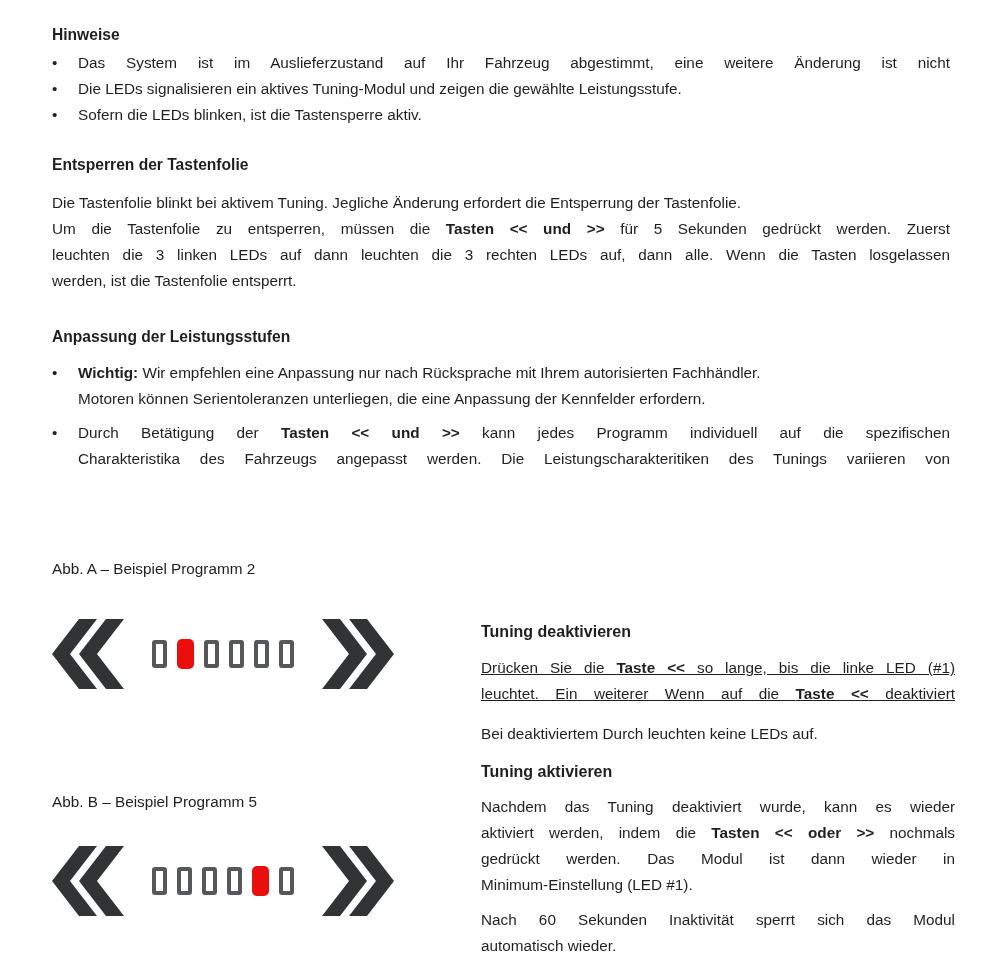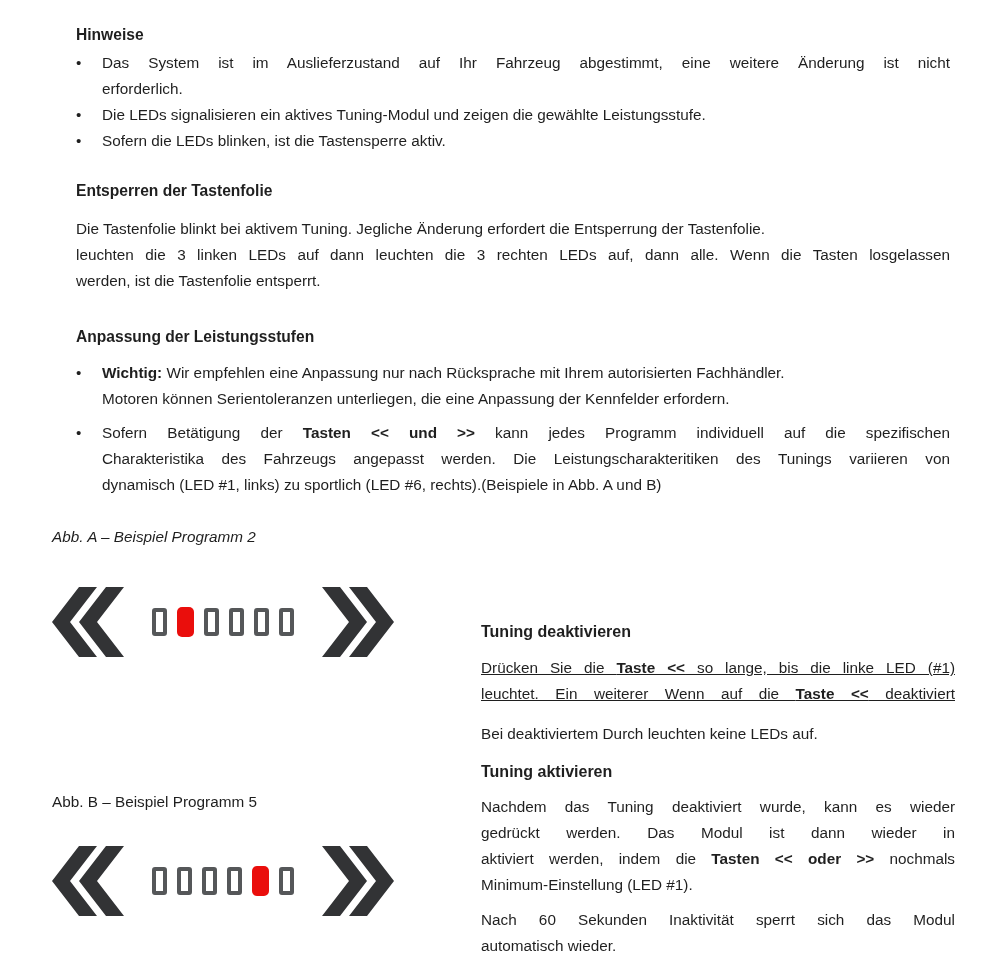--- a/index.html
+++ b/index.html
@@ -12,37 +12,37 @@
   html,body{margin:0;padding:0;background:#fff;}
   .page{
     position:relative;
     width:1000px;height:975px;
     background:var(--background);
     color:var(--text);
     font-family:"Liberation Sans",sans-serif;
     font-size:15.3px;line-height:26px;
     overflow:hidden;
   }
-  .main{padding:22px 50px 0 76px;}
+  .main{padding:22px 50px 0 52px;}
   h2{font-size:15.6px;font-weight:700;margin:0;line-height:26px;}
   .bullets{margin-top:2px;}
   .bullet{display:flex;}
   .marker{flex:0 0 26px;width:26px;}
   .btext{flex:1;min-width:0;}
   .jl{display:block;text-align:justify;text-align-last:justify;}
   .ll{display:block;text-align:left;}
   b{font-weight:700;}
   .sec-entsperren{margin-top:24px;}
   .sec-entsperren .para{margin-top:12px;}
   .sec-anpassung{margin-top:30px;}
   .sec-anpassung .bullet-1{margin-top:10px;}
   .sec-anpassung .bullet-2{margin-top:8px;}
 
   .fig{position:absolute;left:52px;width:420px;}
-  .fig-a{top:524px;font-style:italic;}
+  .fig-a{top:556px;}
   .fig-b{top:789px;}
   .ledrow{display:flex;align-items:center;}
   .fig-a .ledrow{margin-top:36px;}
   .fig-b .ledrow{margin-top:30px;}
   .chev{display:block;flex:0 0 auto;}
   .chev polygon{fill:var(--chevron);}
   .leds{display:flex;align-items:center;gap:10px;margin:0 24px;}
   .led{width:15px;height:28px;box-sizing:border-box;border:4px solid var(--led-outline);border-radius:3px;background:#fff;}
   .led.on{width:17px;height:30px;border:none;border-radius:5px;background:var(--led-active);}
 
@@ -61,21 +61,20 @@
 <div class="page">
   <div class="main">
 
     <section class="sec-hinweise">
       <h2>Hinweise</h2>
       <div class="bullets">
         <div class="bullet">
           <span class="marker">•</span>
           <span class="btext">
               <span class="jl"><span>Das System ist im Auslieferzustand auf Ihr Fahrzeug abgestimmt, eine weitere Änderung ist nicht</span></span>
-              <span class="ll"><span>erforderlich.</span></span>
             </span>
         </div>
         <div class="bullet">
           <span class="marker">•</span>
           <span class="btext">
               <span class="ll"><span>Die LEDs signalisieren ein aktives Tuning-Modul und zeigen die gewählte Leistungsstufe.</span></span>
             </span>
         </div>
         <div class="bullet">
           <span class="marker">•</span>
@@ -83,40 +82,40 @@
               <span class="ll"><span>Sofern die LEDs blinken, ist die Tastensperre aktiv.</span></span>
             </span>
         </div>
       </div>
     </section>
 
     <section class="sec-entsperren">
       <h2>Entsperren der Tastenfolie</h2>
       <div class="para">
           <span class="ll"><span>Die Tastenfolie blinkt bei aktivem Tuning. Jegliche Änderung erfordert die Entsperrung der Tastenfolie.</span></span>
+          <span class="jl"><span>Um die Tastenfolie zu entsperren, müssen die </span><b>Tasten &lt;&lt; und &gt;&gt;</b><span> für 5 Sekunden gedrückt werden. Zuerst</span></span>
           <span class="jl"><span>leuchten die 3 linken LEDs auf dann leuchten die 3 rechten LEDs auf, dann alle. Wenn die Tasten losgelassen</span></span>
           <span class="ll"><span>werden, ist die Tastenfolie entsperrt.</span></span>
         </div>
     </section>
 
     <section class="sec-anpassung">
       <h2>Anpassung der Leistungsstufen</h2>
       <div class="bullet bullet-1">
         <span class="marker">•</span>
         <span class="btext">
             <span class="ll"><b>Wichtig:</b><span> Wir empfehlen eine Anpassung nur nach Rücksprache mit Ihrem autorisierten Fachhändler.</span></span>
             <span class="ll"><span>Motoren können Serientoleranzen unterliegen, die eine Anpassung der Kennfelder erfordern.</span></span>
           </span>
       </div>
       <div class="bullet bullet-2">
         <span class="marker">•</span>
         <span class="btext">
-            <span class="jl"><span>Sofern Betätigung der </span><b>Tasten &lt;&lt; und &gt;&gt;</b><span> kann jedes Programm individuell auf die spezifischen</span></span>
+            <span class="jl"><span>Durch Betätigung der </span><b>Tasten &lt;&lt; und &gt;&gt;</b><span> kann jedes Programm individuell auf die spezifischen</span></span>
             <span class="jl"><span>Charakteristika des Fahrzeugs angepasst werden. Die Leistungscharakteritiken des Tunings variieren von</span></span>
-            <span class="ll"><span>dynamisch (LED #1, links) zu sportlich (LED #6, rechts).(Beispiele in Abb. A und B)</span></span>
           </span>
       </div>
     </section>
   </div>
 
   <div class="fig fig-a">
     <div class="ll">Abb. A – Beispiel Programm 2</div>
     <div class="ledrow">
       <svg class="chev" width="76" height="72" viewBox="0 0 76 72" aria-hidden="true">
         <polygon points="45,1 27,1 0,36 27,71 45,71 18,36"></polygon>
@@ -164,22 +163,22 @@
     <p class="p1">
         <span class="jl"><span>Drücken Sie die </span><b>Taste &lt;&lt;</b><span> so lange, bis die linke LED (#1)</span></span>
         <span class="jl"><span>leuchtet. Ein weiterer Wenn auf die </span><b>Taste &lt;&lt;</b><span> deaktiviert</span></span>
       </p>
     <p class="p2">
         <span class="ll"><span>Bei deaktiviertem Durch leuchten keine LEDs auf.</span></span>
       </p>
     <h2 class="h-activate">Tuning aktivieren</h2>
     <p class="p3">
         <span class="jl"><span>Nachdem das Tuning deaktiviert wurde, kann es wieder</span></span>
+        <span class="jl"><span>aktiviert werden, indem die </span><b>Tasten &lt;&lt; oder &gt;&gt;</b><span> nochmals</span></span>
         <span class="jl"><span>gedrückt werden. Das Modul ist dann wieder in</span></span>
-        <span class="jl"><span>aktiviert werden, indem die </span><b>Tasten &lt;&lt; oder &gt;&gt;</b><span> nochmals</span></span>
         <span class="ll"><span>Minimum-Einstellung (LED #1).</span></span>
       </p>
     <p class="p4">
         <span class="jl"><span>Nach 60 Sekunden Inaktivität sperrt sich das Modul</span></span>
         <span class="ll"><span>automatisch wieder.</span></span>
       </p>
   </div>
 </div>
 
 </body></html>

